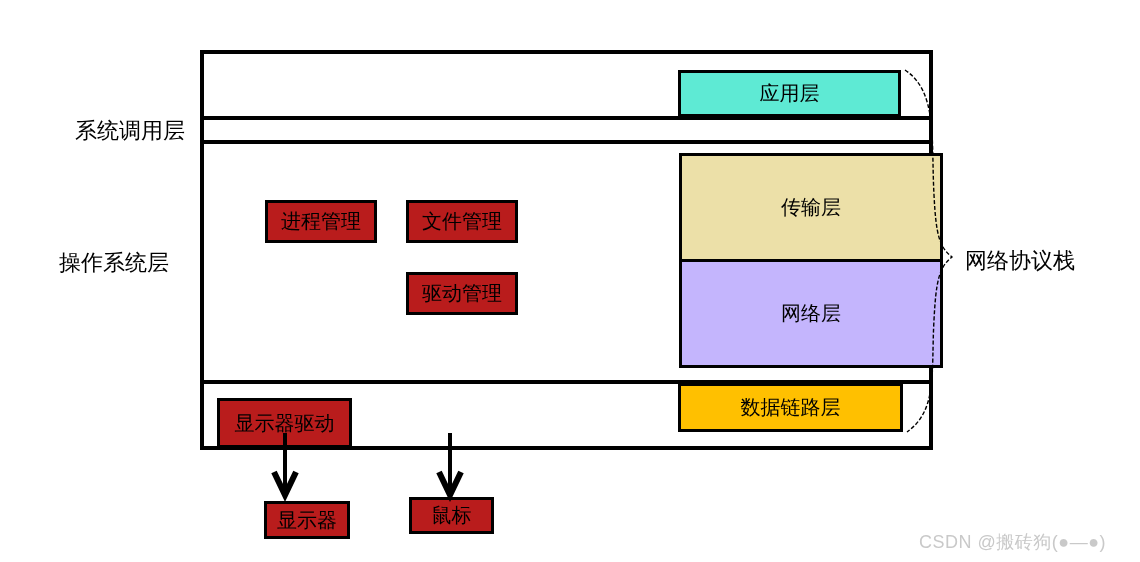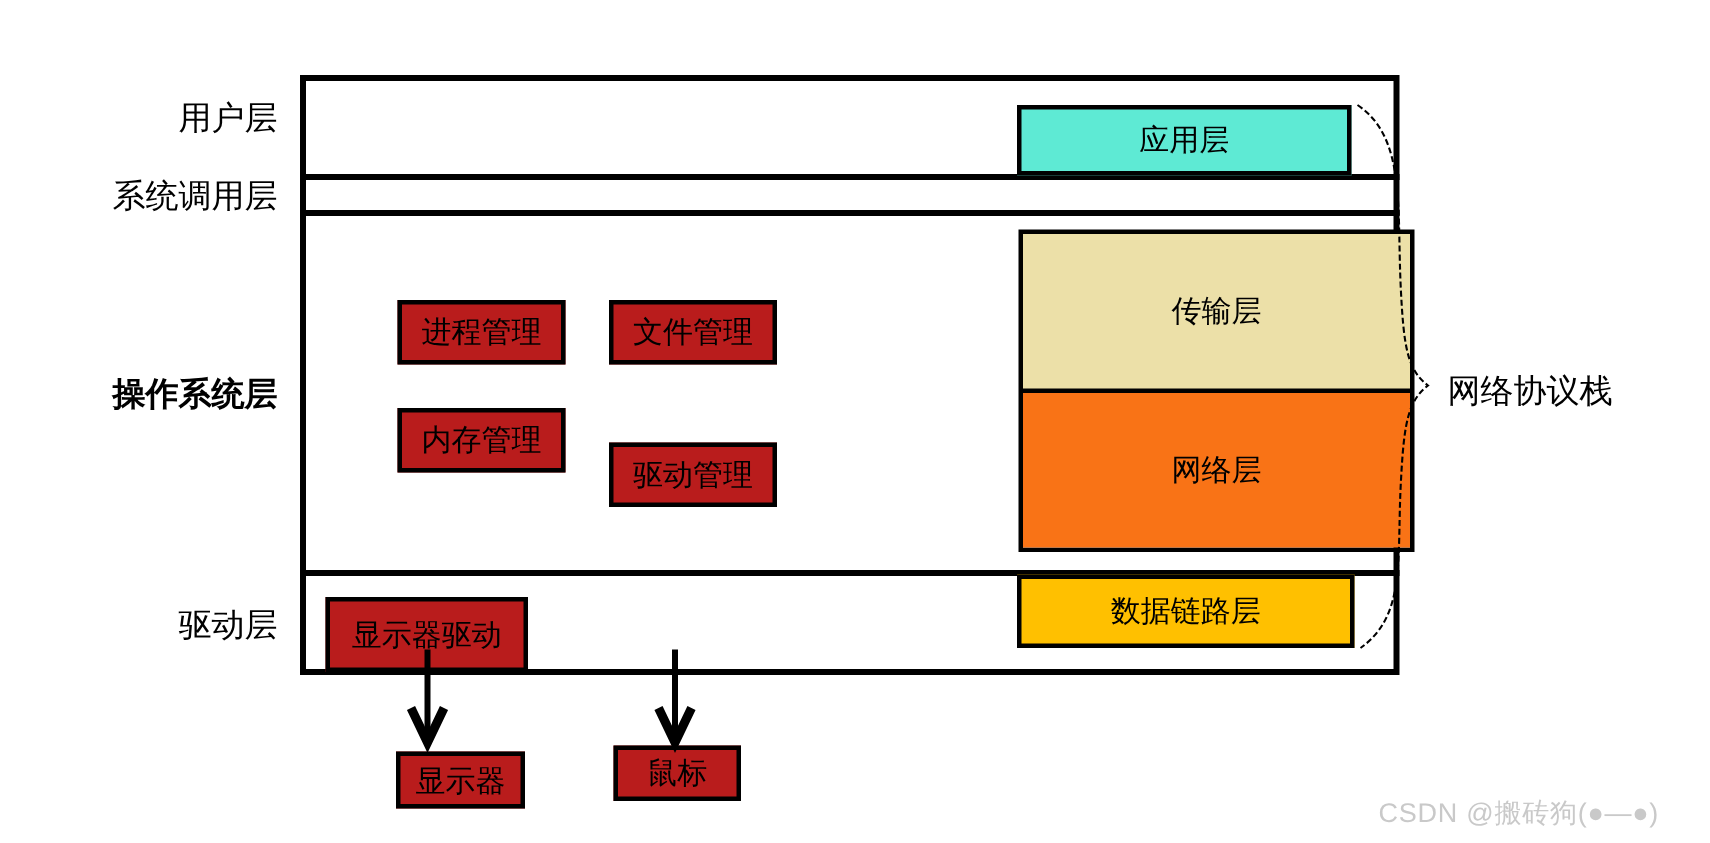--- a/index.html
+++ b/index.html
@@ -25,47 +25,42 @@
 <body>
 
 <div id="canvas">
 
   <div class="abs outer-box" style="left:200px;top:50px;width:733px;height:400px;"></div>
 
   <div class="abs hline" style="left:200px;top:116px;width:733px;"></div>
   <div class="abs hline" style="left:200px;top:140px;width:733px;"></div>
   <div class="abs hline" style="left:200px;top:380px;width:733px;"></div>
 
-  <div class="abs side-label" style="left:40px;top:64px;width:145px;">用户层</div>
   <div class="abs side-label" style="left:40px;top:116px;width:145px;">系统调用层</div>
-  <div class="abs side-label" style="left:40px;top:248px;width:145px;font-weight:bold;">操作系统层</div>
-  <div class="abs side-label" style="left:40px;top:402px;width:145px;">驱动层</div>
+  <div class="abs side-label" style="left:24px;top:248px;width:145px;">操作系统层</div>
 
   <div class="abs cell" style="left: 678px; top: 70px; width: 223px; height: 47px; background-color: #5eead4;">
     <span>应用层</span>
   </div>
 
   <div class="abs cell" style="left:265px;top:200px;width:112px;height:43px;">
     <span>进程管理</span>
   </div>
   <div class="abs cell" style="left:406px;top:200px;width:112px;height:43px;">
     <span>文件管理</span>
   </div>
-  <div class="abs cell" style="left:265px;top:272px;width:112px;height:43px;">
-    <span>内存管理</span>
-  </div>
-  <div class="abs cell" style="left:406px;top:272px;width:112px;height:43px;margin-top:23px;">
+  <div class="abs cell" style="left:406px;top:272px;width:112px;height:43px;">
     <span>驱动管理</span>
   </div>
 
   <div class="abs stack" style="left:679px;top:153px;width:264px;height:215px;">
     <div class="half half-top" style="background-color: rgb(236, 224, 168);">
       <span>传输层</span>
     </div>
-    <div class="half" style="background-color: #f97316;">
+    <div class="half" style="background-color: #c4b5fd;">
       <span>网络层</span>
     </div>
   </div>
 
   <div class="abs cell" style="left: 678px; top: 383px; width: 225px; height: 49px; background-color: rgb(255, 192, 0); text-align: right;">
     <span>数据链路层</span>
   </div>
 
   <div class="abs cell" style="left:217px;top:398px;width:135px;height:50px;font-size:20px;">
     <span>显示器驱动</span>

